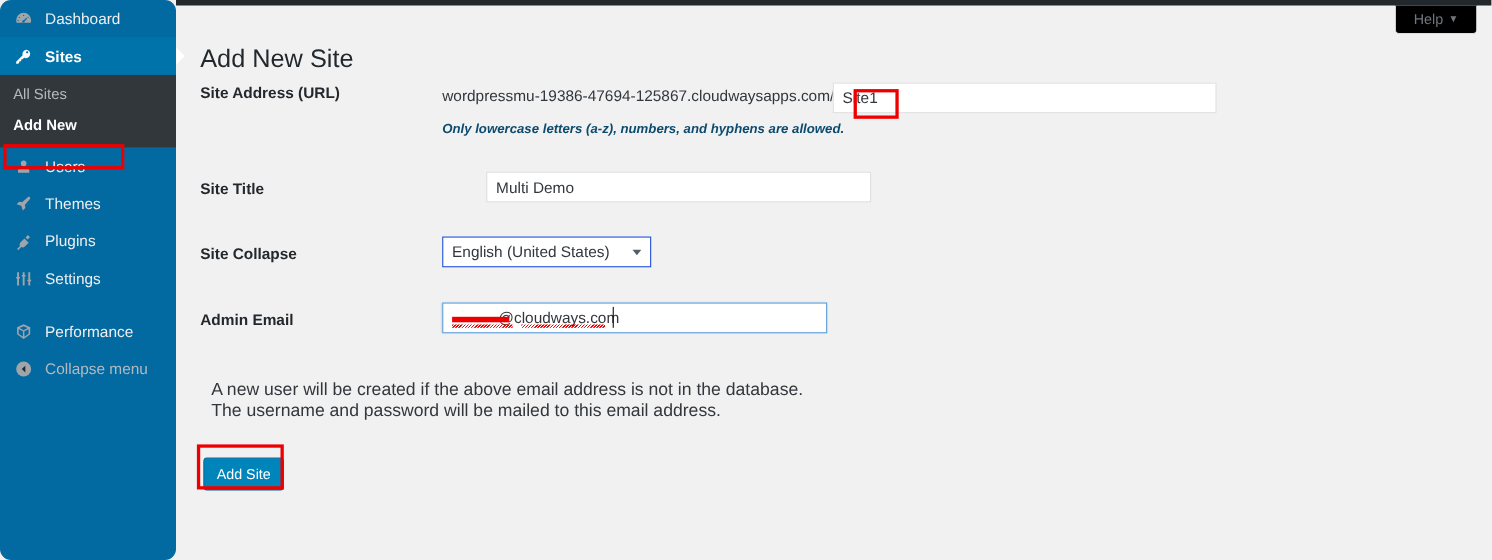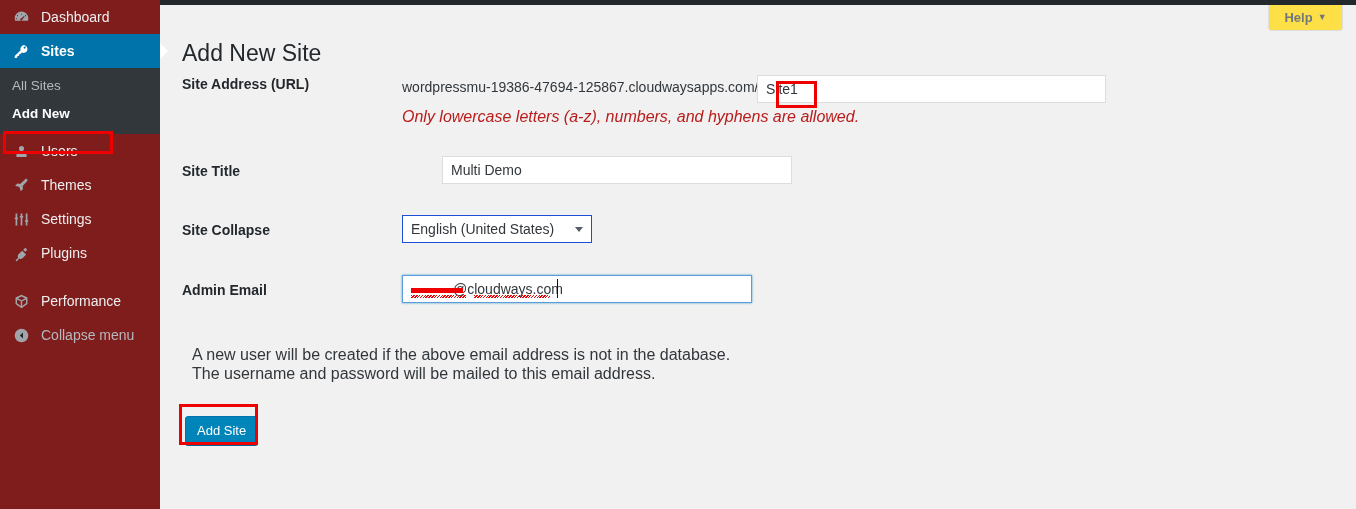--- a/index.html
+++ b/index.html
@@ -11,22 +11,23 @@
     font-family: "Liberation Sans", sans-serif;
     -webkit-font-smoothing: antialiased;
   }
 
   #app { position: relative; width: 1356px; height: 509px; background: #f1f1f1; }
 
   
   #sidebar {
     position: absolute; left: 0; top: 0;
     width: 160px; height: 509px;
-    background: #7f1d1d;
+    background: #0369a1;
     z-index: 5;
+    border-radius: 10px;
   }
   .menu-item {
     position: relative;
     display: flex; align-items: center;
     height: 34px;
     padding-left: 10px;
     color: #eeeeee;
     font-size: 14px;
     font-weight: 400;
     cursor: pointer;
@@ -77,30 +78,29 @@
   #topstrip {
     position: absolute; left: 160px; top: 0;
     width: 1196px; height: 5px;
     background: #23282d;
   }
 
   
   #help-tab {
     position: absolute; right: 13px; top: 5px;
     width: 75px; height: 26px;
-    background: #fde047;
+    background: #000000;
     border: 1px solid #dddddd;
     border-top: none;
     border-radius: 0 0 4px 4px;
     display: flex; align-items: center; justify-content: center;
     font-size: 13px;
     color: #72777c;
     cursor: pointer;
     gap: 5px;
-    font-weight: bold;
   }
   #help-tab .caret { font-size: 9px; color: #72777c; line-height: 1; }
 
   
   #content {
     position: absolute; left: 160px; top: 5px;
     width: 1196px; height: 504px;
     padding: 0;
   }
   #page-title {
@@ -123,25 +123,26 @@
   }
   .row-field { margin-left: 220px; position: relative; }
 
   .url-prefix {
     font-size: 14px;
     color: #32373c;
     line-height: 24px;
     vertical-align: middle;
   }
   .desc {
-    font-size: 16px;
+    font-size: 12px;
     font-style: italic;
-    color: #b91c1c;
+    color: #0c4a6e;
     line-height: 18px;
     margin-top: 9px;
+    font-weight: bold;
   }
 
   input.txt, .fakeinput {
     font-family: "Liberation Sans", sans-serif;
     font-size: 14px;
     color: #32373c;
     background: #ffffff;
     border: 1px solid #dddddd;
     border-radius: 0;
     height: 28px;
@@ -292,33 +293,33 @@
         <svg width="17" height="17" viewBox="0 0 20 20" fill="currentColor">
           <path d="M16.6 2.6c-.6-.6-1.5-.5-2.2.1l-6.1 5.4-2.5-.6a1 1 0 0 0-.9.3L2.5 10.2l5 1.6 1.6 5 2.4-2.4c.3-.3.4-.6.3-.9l-.6-2.5 5.3-6.1c.6-.7.7-1.6.1-2.3z"></path>
         </svg>
       </span>
       <span class="mi-label">Themes</span>
     </div>
 
     <div class="menu-item">
       <span class="mi-icon">
         <svg width="17" height="17" viewBox="0 0 20 20" fill="currentColor">
+          <path d="M14.5 3.2 12 5.7l2.3 2.3 2.5-2.5-2.3-2.3zM10.8 6.9 6.5 11a3.3 3.3 0 0 0-.4 3.9L3 18l1.3 1.3L7.4 16a3.3 3.3 0 0 0 3.8-.5l4.2-4.2-4.6-4.4z"></path>
+        </svg>
+      </span>
+      <span class="mi-label">Plugins</span>
+    </div>
+
+    <div class="menu-item">
+      <span class="mi-icon">
+        <svg width="17" height="17" viewBox="0 0 20 20" fill="currentColor">
           <path d="M3 3h2v5H3V3zm0 6h2v8H3V9zM2 8h4v1.5H2V8zM9 3h2v3H9V3zm0 4h2v10H9V7zM8 6h4v1.5H8V6zm7-3h2v8h-2V3zm0 9h2v5h-2v-5zm-1-1h4v1.5h-4V11z"></path>
         </svg>
       </span>
       <span class="mi-label">Settings</span>
-    </div>
-
-    <div class="menu-item">
-      <span class="mi-icon">
-        <svg width="17" height="17" viewBox="0 0 20 20" fill="currentColor">
-          <path d="M14.5 3.2 12 5.7l2.3 2.3 2.5-2.5-2.3-2.3zM10.8 6.9 6.5 11a3.3 3.3 0 0 0-.4 3.9L3 18l1.3 1.3L7.4 16a3.3 3.3 0 0 0 3.8-.5l4.2-4.2-4.6-4.4z"></path>
-        </svg>
-      </span>
-      <span class="mi-label">Plugins</span>
     </div>
 
     <div class="menu-spacer"></div>
 
     <div class="menu-item">
       <span class="mi-icon">
         <svg width="17" height="17" viewBox="0 0 20 20" fill="currentColor">
           <path d="M10 2.2 3 5.4v7.5l7 4.9 7-4.9V5.4l-7-3.2zm0 2 4.3 2L10 8.4 5.7 6.2 10 4.2zM4.7 7.5 9.2 9.7v5.7l-4.5-3.2V7.5zm6.1 2.2 4.5-2.2v4.7l-4.5 3.2V9.7z"></path>
         </svg>
       </span>

